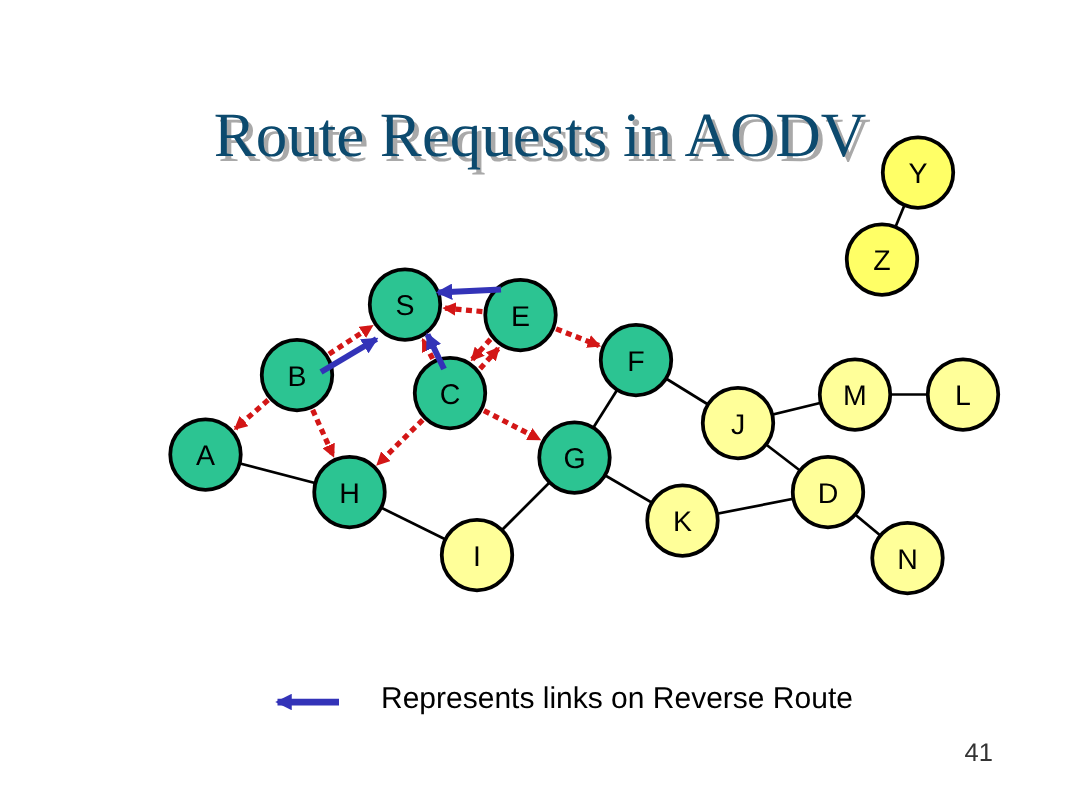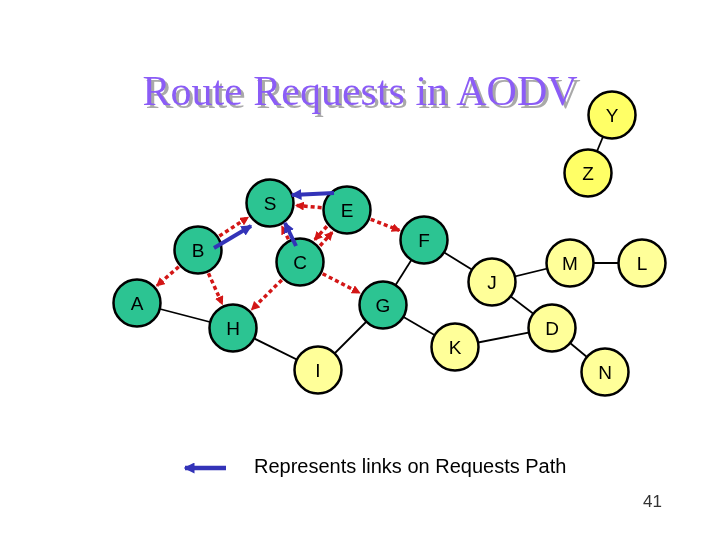--- a/index.html
+++ b/index.html
@@ -21,21 +21,21 @@
   .page-number {
     position:absolute; left:643px; top:493px;
     font-size:17px; line-height:1; color:#333;
     font-family:"Liberation Sans", sans-serif;
   }
 </style>
 </head>
 <body>
 
 <div class="slide">
-  <h1 class="title" style="text-shadow: rgb(169, 169, 169) 3px 3px 0px; color: #8b5cf6;">Route Requests in AODV</h1>
+  <h1 class="title" style="text-shadow: rgb(169, 169, 169) 3px 3px 0px; color: #0c4a6e;">Route Requests in AODV</h1>
 
   <svg id="graph-svg" class="graph-svg" width="720" height="540" viewBox="0 0 720 540">
       <defs>
         <marker id="rr-head" markerUnits="userSpaceOnUse" markerWidth="9" markerHeight="9" refX="7.5" refY="4.5" orient="auto">
           <path d="M0,0 L9,4.5 L0,9 Z" fill="#d31616"></path>
         </marker>
       </defs>
       <defs>
         <marker id="rp-head" markerUnits="userSpaceOnUse" markerWidth="11" markerHeight="11" refX="9.5" refY="5.5" orient="auto">
           <path d="M0,0 L11,5.5 L0,11 Z" fill="#3333b8"></path>
@@ -104,17 +104,17 @@
 
   <div class="legend">
     <svg id="legend-arrow-svg" width="56" height="28">
         <defs>
           <marker id="legend-head" markerUnits="userSpaceOnUse" markerWidth="11" markerHeight="11" refX="9.5" refY="5.5" orient="auto">
             <path d="M0,0 L11,5.5 L0,11 Z" fill="#3333b8"></path>
           </marker>
         </defs>
         <line x1="50" y1="16" x2="9" y2="16" stroke="#3333b8" stroke-width="4.5" marker-end="url(#legend-head)"></line>
       </svg>
-    <span class="legend-label">Represents links on Requests Path</span>
+    <span class="legend-label">Represents links on Reverse Route</span>
   </div>
 
   <div class="page-number" style="color: rgb(51, 51, 51);">41</div>
 </div>
 
 </body></html>

